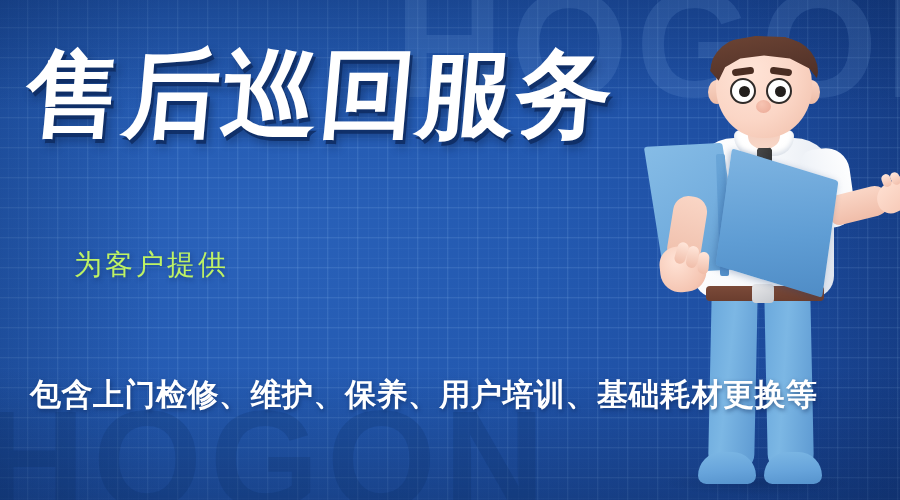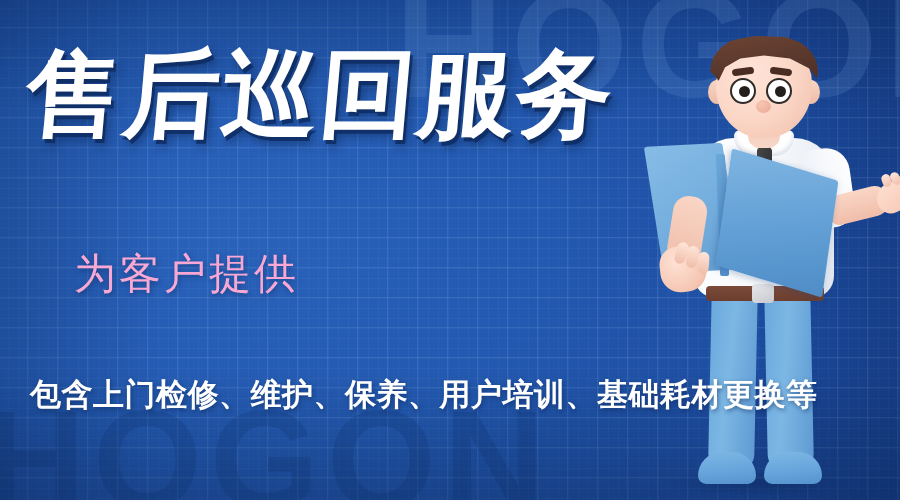--- a/index.html
+++ b/index.html
@@ -94,23 +94,23 @@
   
   .sub-row {
     position: absolute;
     left: 74px;
     top: 246px;
     display: flex;
     align-items: baseline;
     white-space: nowrap;
   }
   .sub-light {
-    font-size: 42px;
+    font-size: 28px;
     font-weight: 400;
-    color: #f9a8d4;
+    color: #bef264;
     letter-spacing: 3px;
     font-family: "DejaVu Sans", "Liberation Sans", sans-serif;
     text-shadow: 1px 2px 5px rgba(10,34,80,.45);
   }
   .sub-strong {
     margin-left: 20px;
     font-size: 54px;
     font-weight: 700;
     color: #ffffff;
     letter-spacing: 1px;

